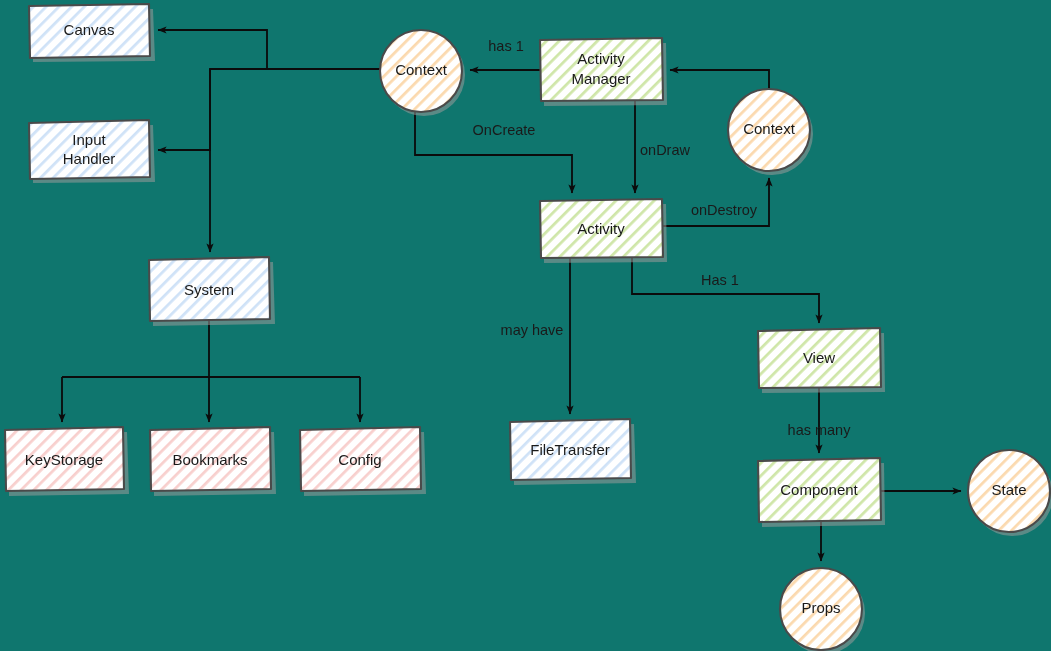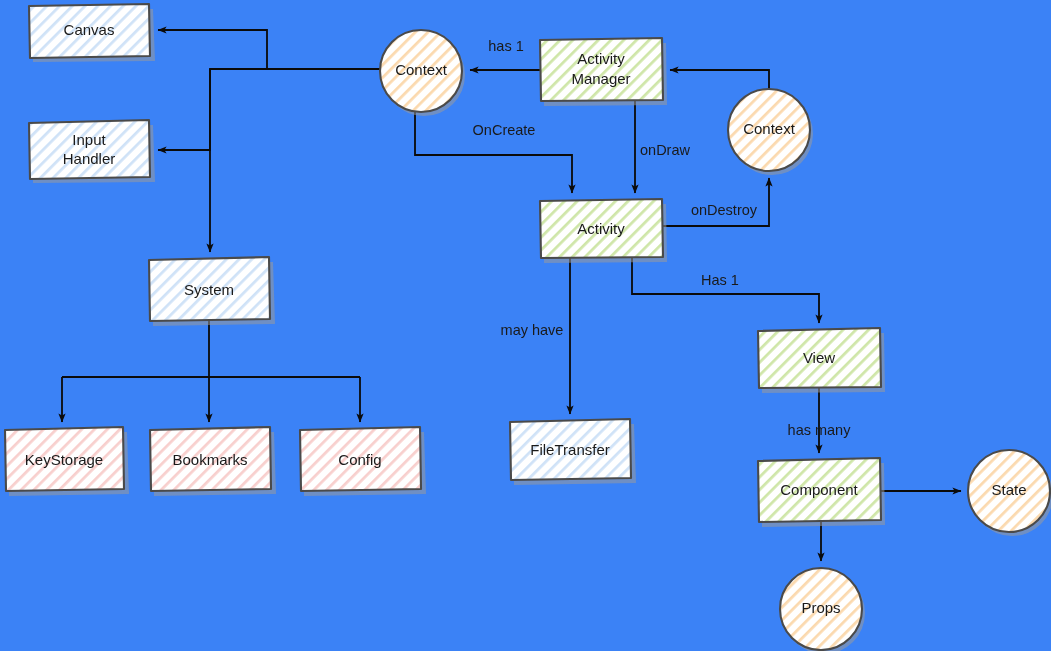--- a/index.html
+++ b/index.html
@@ -8,21 +8,21 @@
     padding: 0;
     background: #ffffff;
   }
   body {
     font-family: "Liberation Sans", sans-serif;
   }
   #diagram-root {
     position: relative;
     width: 1051px;
     height: 651px;
-    background: #3b82f6;
+    background: #0f766e;
     overflow: hidden;
   }
   svg#diagram-svg {
     position: absolute;
     top: 0;
     left: 0;
     width: 1051px;
     height: 651px;
   }
   .node-label {

